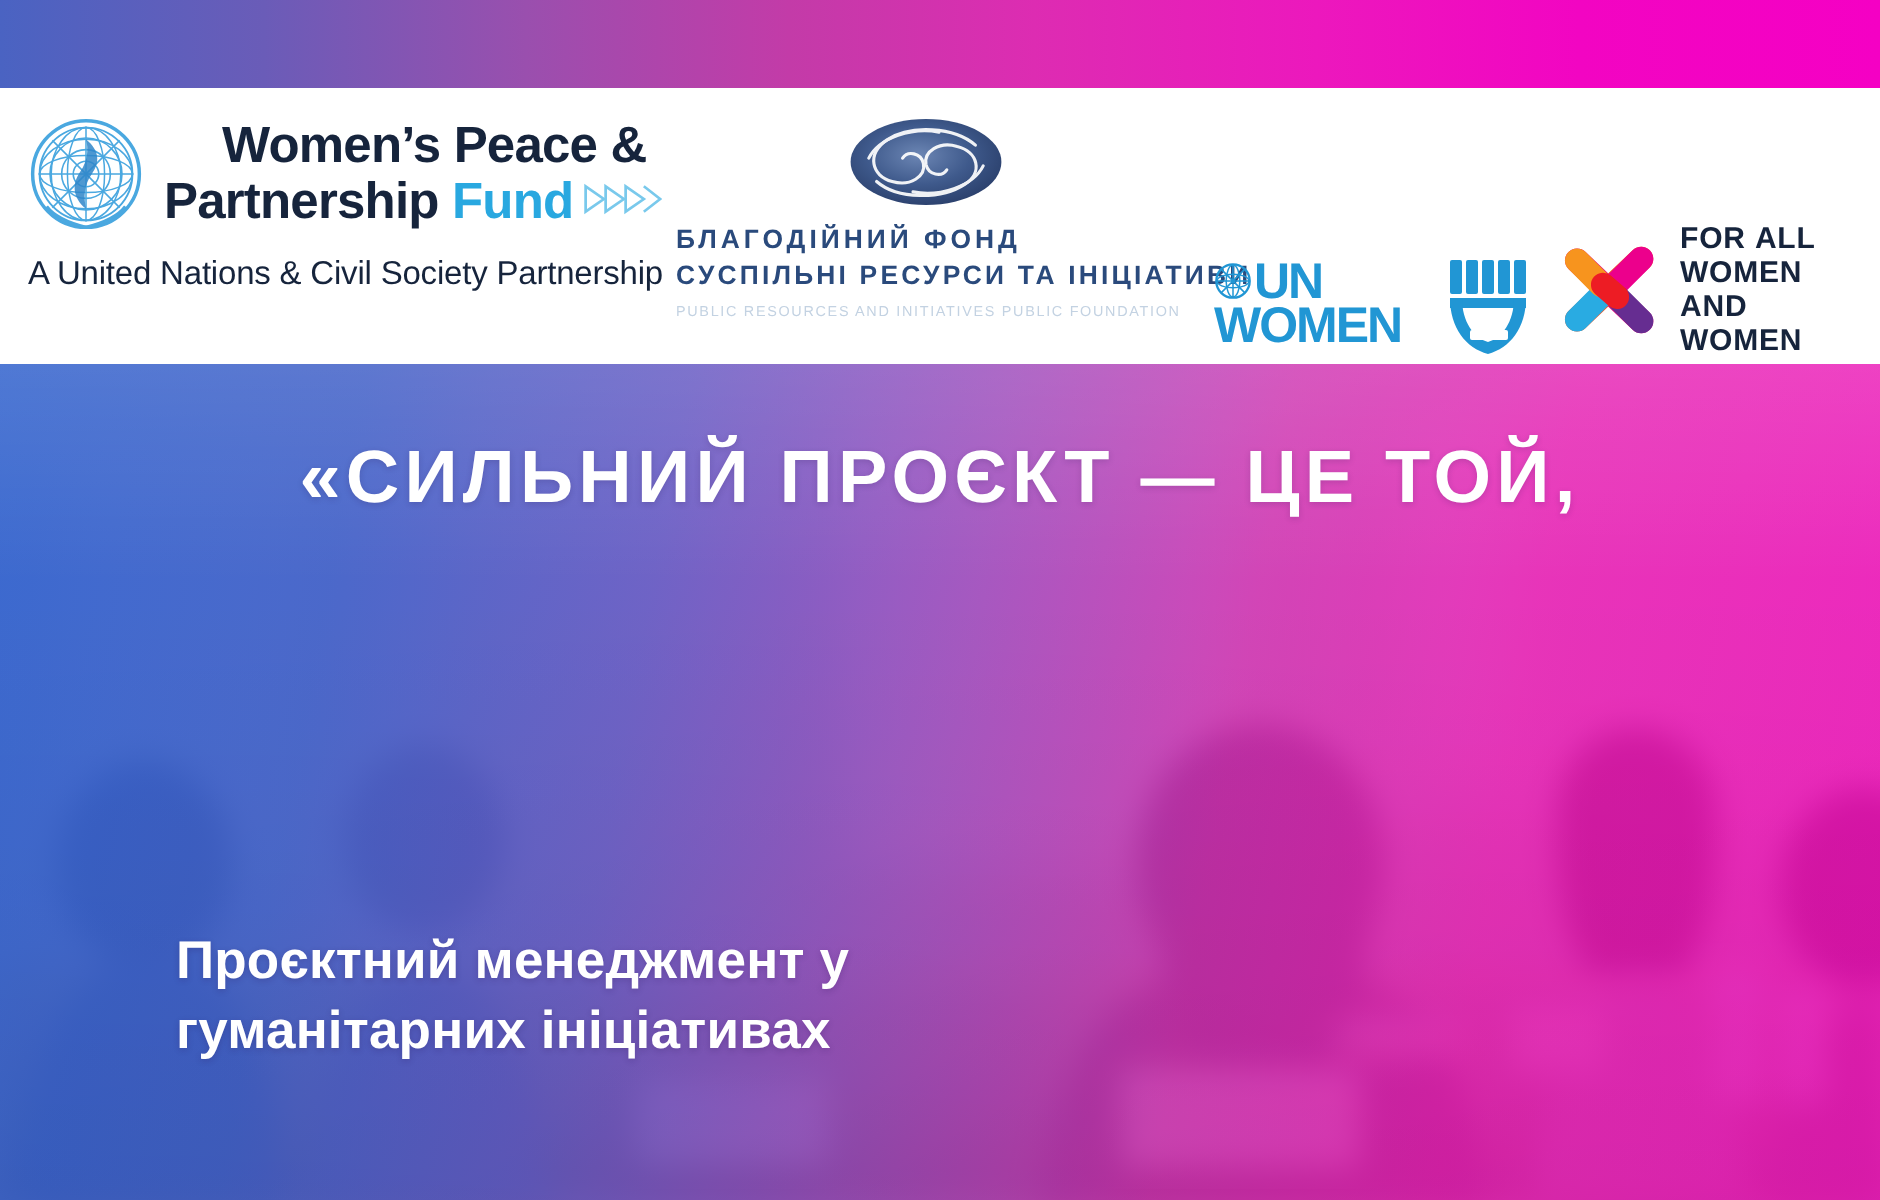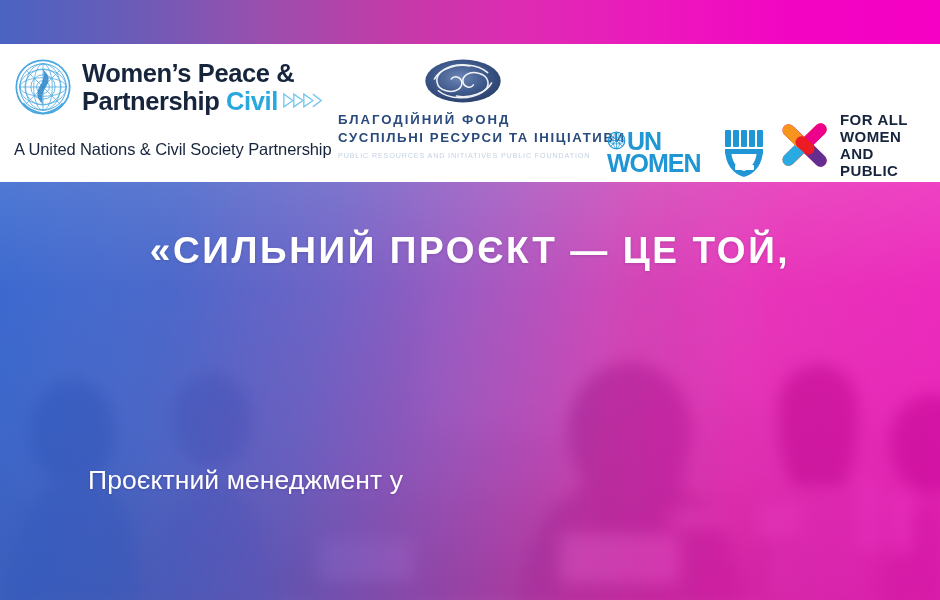--- a/index.html
+++ b/index.html
@@ -21,25 +21,25 @@
     position:absolute; left:0; top:44px; width:940px; height:138px;
     background:#ffffff;
     display:flex; align-items:center;
   }
 
   
   .wphf{ position:absolute; left:14px; top:14px; width:316px; height:108px; }
   .wphf-row{ display:flex; align-items:center; }
   .un-emblem{ width:58px; height:58px; flex:0 0 58px; margin-right:10px; }
   .wphf-words{ line-height:1.04; }
-  .wphf-l1{ font-size:25.5px; font-weight:bold; color:#16243c; letter-spacing:-0.4px; white-space:nowrap;}
+  .wphf-l1{ font-size:25.5px; font-weight:bold; color:#16243c; letter-spacing:-0.4px; white-space:nowrap;margin-left:29px;}
   .wphf-l2{ font-size:25.5px; font-weight:bold; color:#16243c; letter-spacing:-0.4px; white-space:nowrap;}
   .wphf-l2 .fund{ color:#29a8e0; }
   .wphf-arrows{ display:inline-block; vertical-align:1px; margin-left:4px; }
-  .wphf-tag{ font-size:16.5px; color:#16243c; margin-top:24px; white-space:nowrap; letter-spacing:-0.1px;}
+  .wphf-tag{ font-size:16.5px; color:#16243c; margin-top:12px; white-space:nowrap; letter-spacing:-0.1px;}
 
   
   .pricf{ position:absolute; left:338px; top:14px; width:250px; text-align:left; }
   .pricf-mark{ margin:0 auto; width:78px; height:46px; }
   .pricf-l1{ font-size:13.2px; letter-spacing:2.0px; color:#2a4a7c; font-weight:bold; margin-top:8px; white-space:nowrap;}
   .pricf-l2{ font-size:13.2px; letter-spacing:1.6px; color:#2a4a7c; font-weight:bold; margin-top:3px; white-space:nowrap;}
   .pricf-l3{ font-size:7.2px; letter-spacing:0.85px; color:#c3d2e2; margin-top:6px; white-space:nowrap;}
 
   
   .unwomen{ position:absolute; left:607px; top:84px; width:160px; height:56px; }
@@ -74,36 +74,36 @@
       rgba(240,10,186,0.86) 100%);
   }
   .hero-tint-b{
     background:linear-gradient(180deg,
       rgba(255,255,255,0.10) 0%,
       rgba(255,255,255,0.00) 26%,
       rgba(0,0,0,0.05) 100%);
   }
 
   .headline{
-    position:absolute; left:0; top:228px; width:940px;
+    position:absolute; left:0; top:216px; width:940px;
     text-align:center;
     color:#ffffff;
     font-size:37px;
     font-weight:bold;
     letter-spacing:2.6px;
     line-height:46px;
     text-shadow:0 1px 3px rgba(40,20,80,0.18);
   }
   .headline .hl2{ display:block; }
 
   .subtitle{
     position:absolute; left:88px; top:463px; width:560px;
     color:#ffffff;
     font-size:26.5px;
-    font-weight:normal;
+    font-weight:bold;
     line-height:35px;
     letter-spacing:0.1px;
     text-shadow:0 1px 3px rgba(40,20,80,0.22);
   }
   .subtitle .st2{ display:block; }
 </style>
 </head>
 <body>
 
 <div class="top-bar"></div>
@@ -129,21 +129,21 @@
           </g>
           <path d="M50 20 C62 30 62 40 55 50 C48 60 48 70 50 80 C38 70 38 58 45 48 C52 38 52 28 50 20Z" fill="#2f86c9" opacity="0.85"></path>
           <g stroke="#4aa8e0" stroke-width="3" fill="none">
             <path d="M50 96 C34 92 22 86 16 78"></path>
             <path d="M50 96 C66 92 78 86 84 78"></path>
           </g>
         </svg>
       </span>
       <span class="wphf-words">
         <span class="wphf-l1">Women’s Peace &amp;</span>
-        <span class="wphf-l2"><span>Partnership </span><span class="fund">Civil</span><span class="wphf-arrows"><svg viewBox="0 0 44 18" width="40" height="17">
+        <span class="wphf-l2"><span>Partnership </span><span class="fund">Fund</span><span class="wphf-arrows"><svg viewBox="0 0 44 18" width="40" height="17">
             <g fill="none" stroke="#79c9ec" stroke-width="1.5">
               <path d="M2 2 L12 9 L2 16 Z"></path>
                   <path d="M13 2 L23 9 L13 16 Z"></path>
                   <path d="M24 2 L34 9 L24 16 Z"></path>
             </g>
             <path d="M34 2 L43 9 L34 16" fill="none" stroke="#79c9ec" stroke-width="1.5"></path>
           </svg></span></span>
       </span>
     </div>
     <div class="wphf-tag">A United Nations &amp; Civil Society Partnership</div>
@@ -219,21 +219,21 @@
           <path d="M48 12 L34 26" stroke="#ec008c"></path>
           <path d="M11 13 L25 27" stroke="#f7941e"></path>
           <path d="M48 48 L35 35" stroke="#662d91"></path>
           <path d="M26 27 L34 34" stroke="#ed1c24"></path>
         </g>
       </svg>
     </span>
     <span class="fawg-text">
       <span><span>FOR </span><b>ALL</b></span><br>
       <span>WOMEN</span><br>
-      <span>AND PUBLIC</span>
+      <span>AND WOMEN</span>
     </span>
   </div>
 </div>
 
 <div class="hero">
 
   <div class="hero-photo">
     <svg viewBox="0 0 940 418" width="940" height="418" preserveAspectRatio="none">
       <defs>
         <linearGradient id="roomg" x1="0" y1="0" x2="0" y2="1">
@@ -302,13 +302,14 @@
   <div class="hero-tint hero-tint-a"></div>
   <div class="hero-tint hero-tint-b"></div>
 </div>
 
 <div class="headline">
   <span>«СИЛЬНИЙ ПРОЄКТ — ЦЕ ТОЙ,</span>
 </div>
 
 <div class="subtitle">
   <span>Проєктний менеджмент у</span>
+  <span class="st2">гуманітарних ініціативах</span>
 </div>
 
 </body></html>

